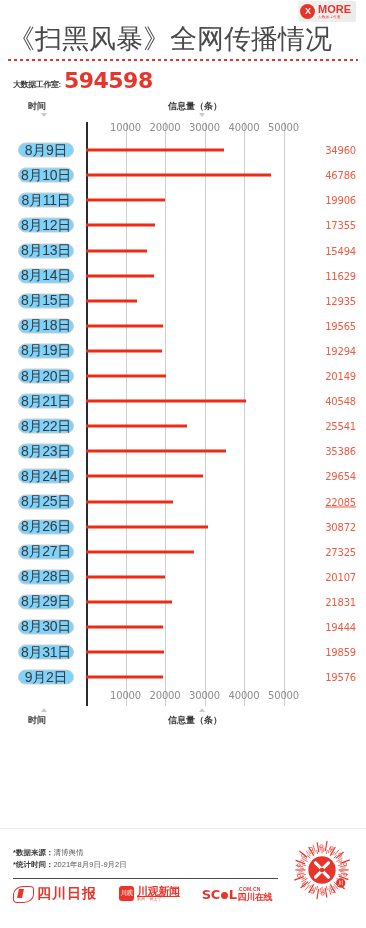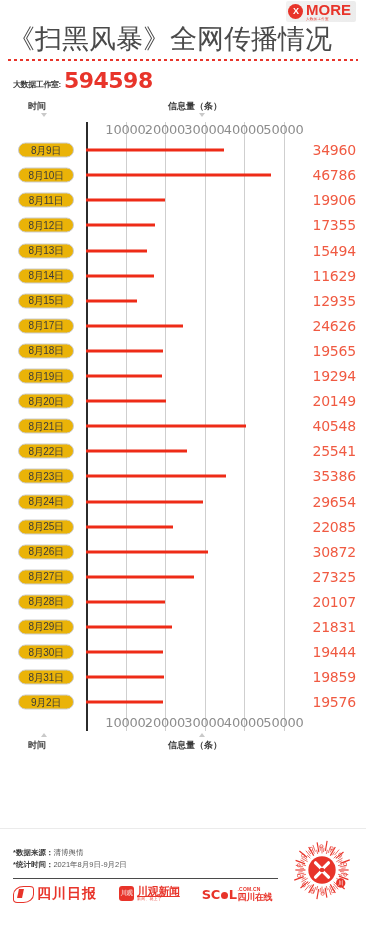--- a/index.html
+++ b/index.html
@@ -42,21 +42,21 @@
     font-size: 9px;
     font-weight: bold;
     display: flex;
     align-items: center;
     justify-content: center;
     letter-spacing: -1px;
     line-height: 1;
   }
   .more-text { display: flex; flex-direction: column; line-height: 1; }
   .more-main {
-    font-size: 15px;
+    font-size: 11px;
     font-weight: bold;
     color: #e8342a;
     letter-spacing: 0px;
   }
   .more-sub {
     font-size: 3.6px;
     color: #e8342a;
     letter-spacing: 0.2px;
     margin-top: 1px;
     transform: scaleY(0.95);
@@ -163,64 +163,64 @@
     width: 1px;
     background: #cfcfcf;
   }
   .tick-row {
     position: relative;
     height: 16px;
   }
   .tick-label {
     position: absolute;
     top: 0;
-    font-size: 13px;
+    font-size: 10px;
     color: #8d8d8d;
     transform: translateX(-50%);
     letter-spacing: -0.2px;
     font-family: "DejaVu Sans", sans-serif;
   }
 
   .rows { position: relative; }
   .bar-row {
     position: relative;
     height: 25.1px;
   }
   .date-pill {
     position: absolute;
     left: 18px;
     top: 50%;
     transform: translateY(-50%);
     width: 56px;
     height: 15px;
     border: 1px solid #cdcdcd;
     border-radius: 8px;
-    background: #eab308;
-    font-size: 10px;
+    background: #7dd3fc;
+    font-size: 14px;
     color: #3a3a3a;
     display: flex;
     align-items: center;
     justify-content: center;
     box-sizing: border-box;
     letter-spacing: -0.3px;
   }
   .bar {
     position: absolute;
     left: 86px;
     top: 50%;
     transform: translateY(-50%);
     height: 3px;
     background: #ee2b17;
   }
   .value {
     position: absolute;
     right: 10px;
     top: 50%;
     transform: translateY(-50%);
-    font-size: 14px;
+    font-size: 10px;
     color: #f05a42;
     font-family: "DejaVu Sans", sans-serif;
     letter-spacing: -0.2px;
   }
 
   .col-foot {
     position: relative;
     height: 26px;
   }
   .col-foot .f-time {
@@ -450,25 +450,20 @@
           <div class="date-pill">8月14日</div>
           <div class="bar" style="width: 67.9755px; background: rgb(238, 43, 23);"></div>
           <div class="value" style="color: rgb(240, 90, 66);">11629</div>
         </div>
         <div class="bar-row">
           <div class="date-pill">8月15日</div>
           <div class="bar" style="width: 51.0932px; background: rgb(238, 43, 23);"></div>
           <div class="value" style="color: rgb(240, 90, 66);">12935</div>
         </div>
         <div class="bar-row">
-          <div class="date-pill">8月17日</div>
-          <div class="bar" style="width: 97.2727px; background: rgb(238, 43, 23);"></div>
-          <div class="value" style="color: rgb(240, 90, 66);">24626</div>
-        </div>
-        <div class="bar-row">
           <div class="date-pill">8月18日</div>
           <div class="bar" style="width: 77.2818px; background: rgb(238, 43, 23);"></div>
           <div class="value" style="color: rgb(240, 90, 66);">19565</div>
         </div>
         <div class="bar-row">
           <div class="date-pill">8月19日</div>
           <div class="bar" style="width: 76.2113px; background: rgb(238, 43, 23);"></div>
           <div class="value" style="color: rgb(240, 90, 66);">19294</div>
         </div>
         <div class="bar-row">
@@ -492,21 +487,21 @@
           <div class="value" style="color: rgb(240, 90, 66);">35386</div>
         </div>
         <div class="bar-row">
           <div class="date-pill">8月24日</div>
           <div class="bar" style="width: 117.133px; background: rgb(238, 43, 23);"></div>
           <div class="value" style="color: rgb(240, 90, 66);">29654</div>
         </div>
         <div class="bar-row">
           <div class="date-pill">8月25日</div>
           <div class="bar" style="width: 87.2357px; background: rgb(238, 43, 23);"></div>
-          <div class="value" style="color: rgb(240, 90, 66);">22085</div>
+          <div class="value" style="color: rgb(240, 90, 66); text-decoration: underline;">22085</div>
         </div>
         <div class="bar-row">
           <div class="date-pill">8月26日</div>
           <div class="bar" style="width: 121.944px; background: rgb(238, 43, 23);"></div>
           <div class="value" style="color: rgb(240, 90, 66);">30872</div>
         </div>
         <div class="bar-row">
           <div class="date-pill">8月27日</div>
           <div class="bar" style="width: 107.934px; background: rgb(238, 43, 23);"></div>
           <div class="value" style="color: rgb(240, 90, 66);">27325</div>

